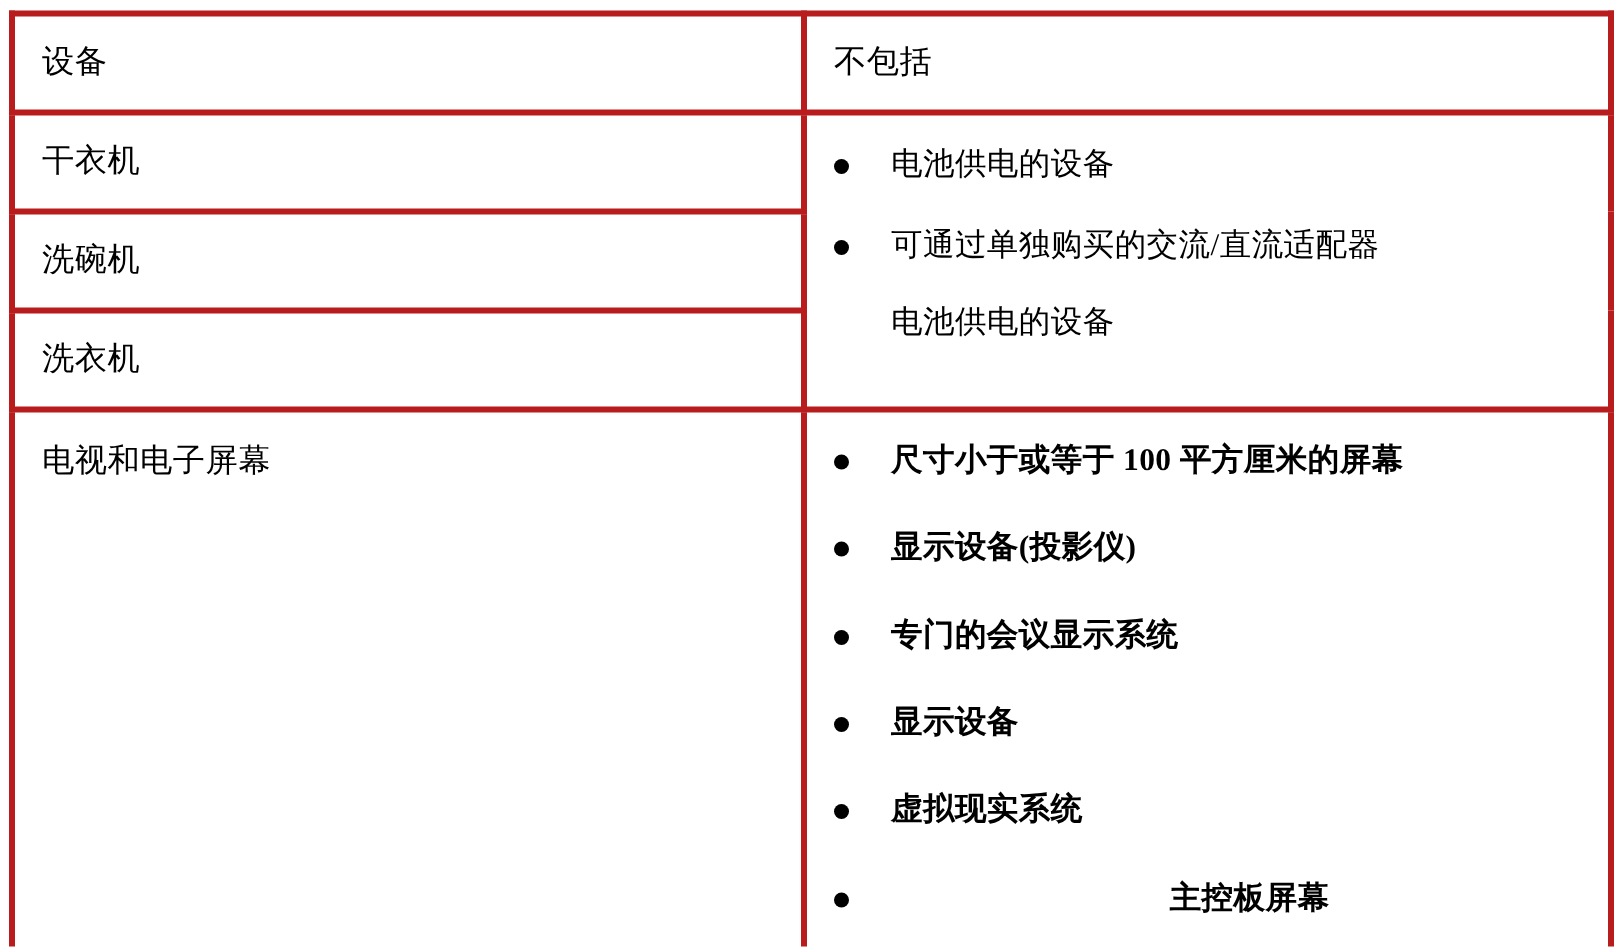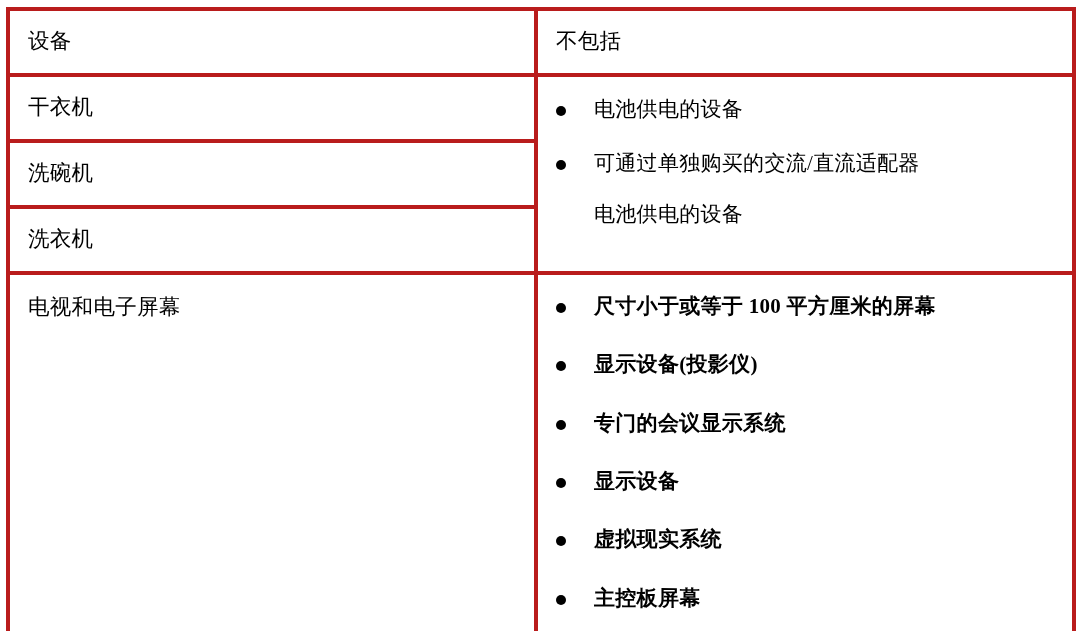--- a/index.html
+++ b/index.html
@@ -97,20 +97,21 @@
 
   ul.bullets.group-b {
     padding-top: 17px;
     font-weight: bold;
   }
   ul.bullets.group-b li {
     margin-bottom: 30px;
   }
   ul.bullets.group-b li:last-child {
     margin-bottom: 18px;
+    text-align: center;
   }
 
   .tall-cell {
     height: 368px;
   }
   .screens-label .cell-pad {
     padding-top: 19px;
   }
   .nowrap-fix { white-space: nowrap; }
 </style>

